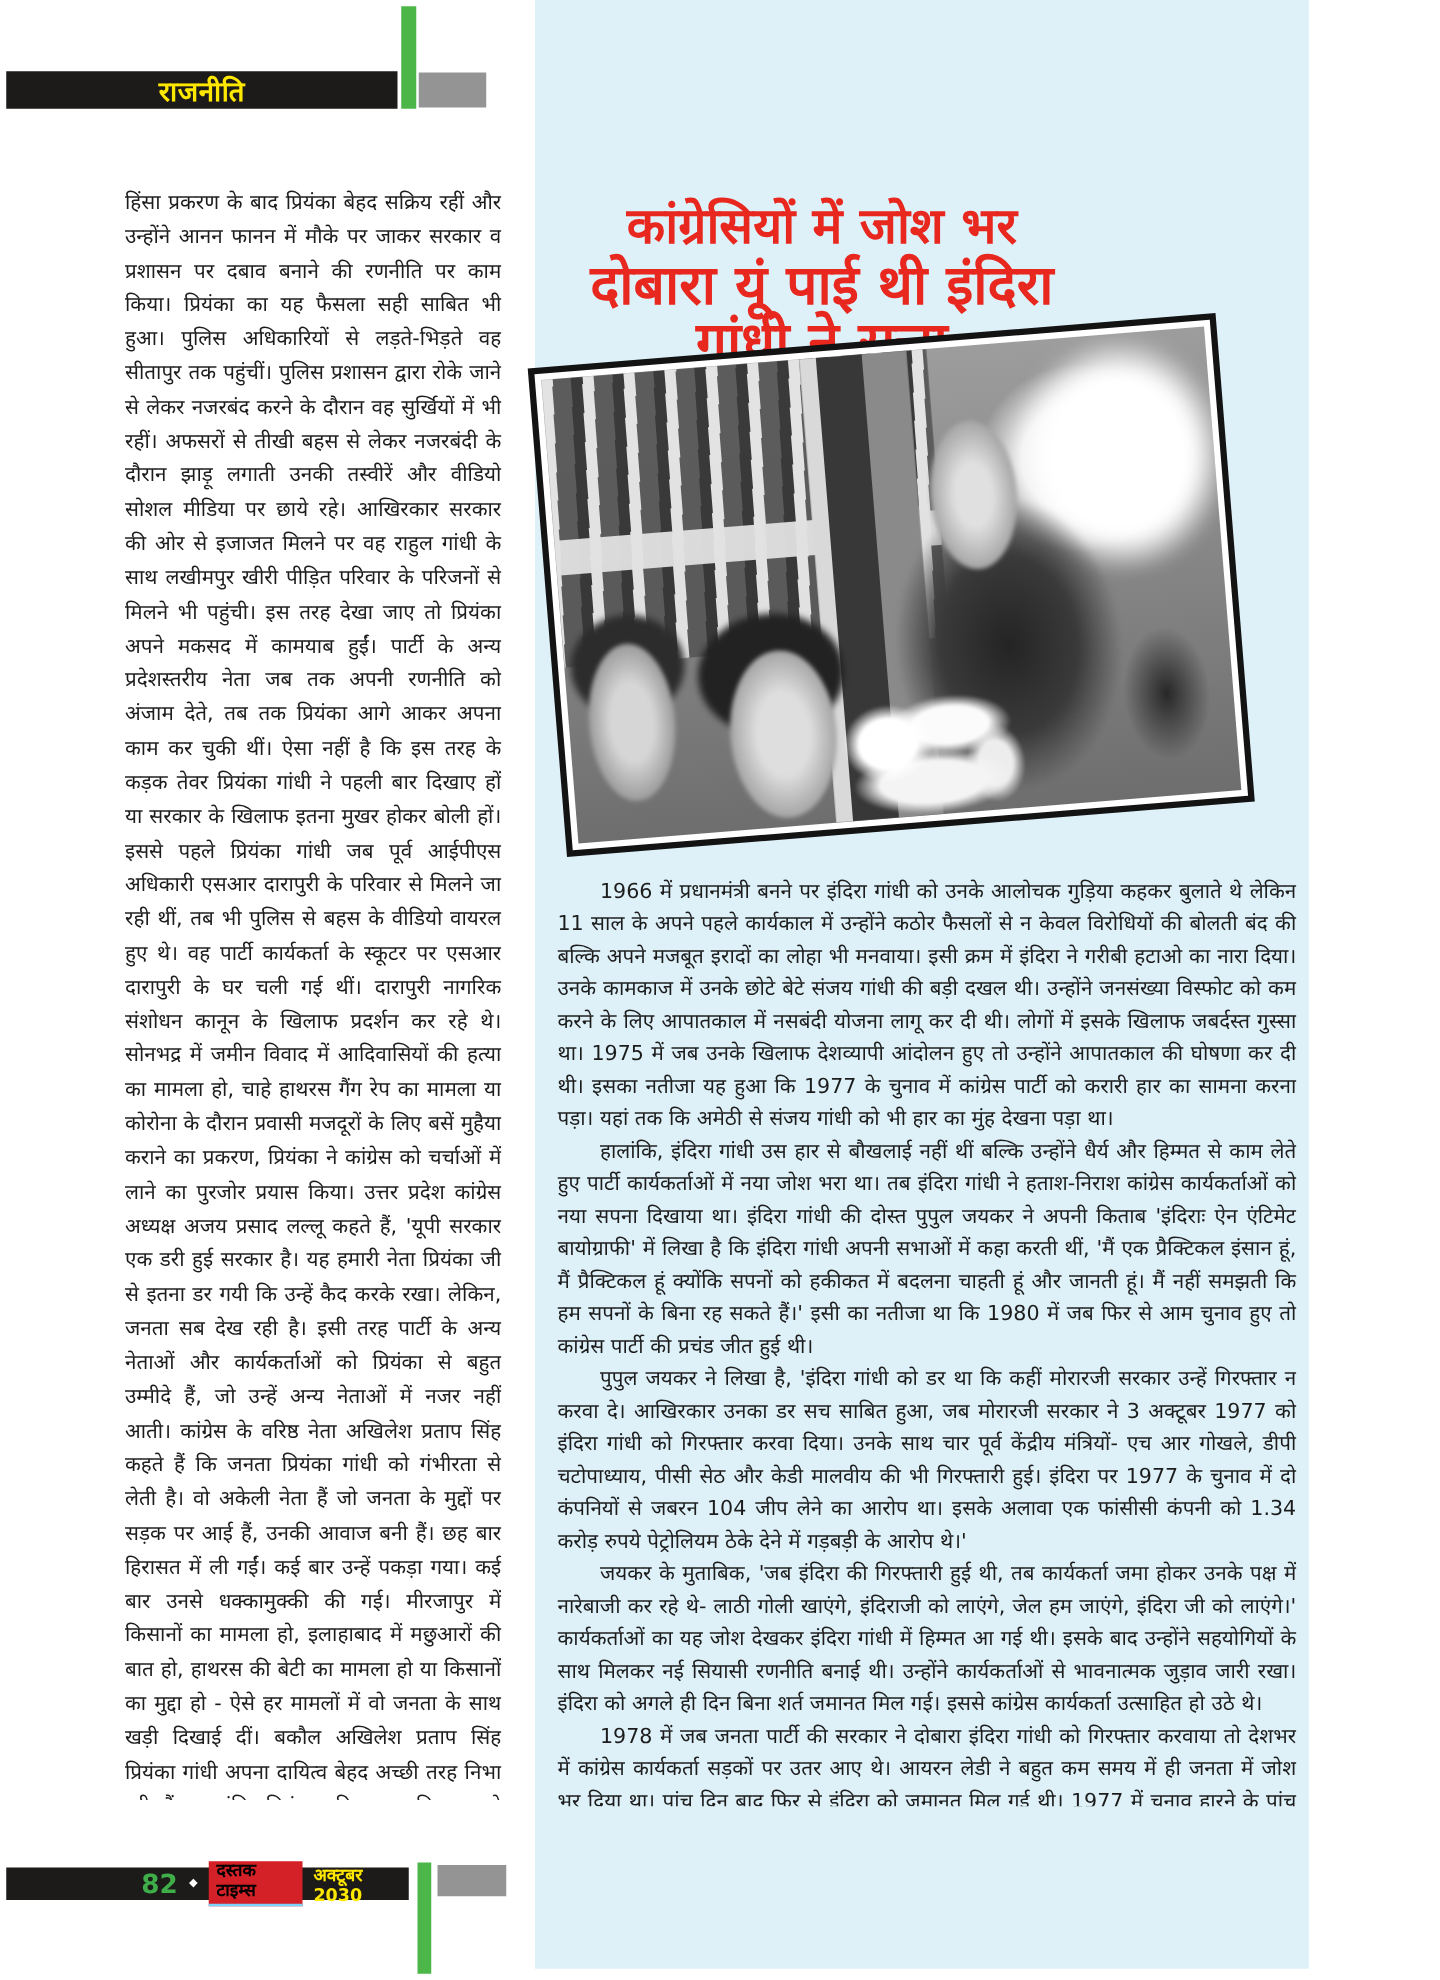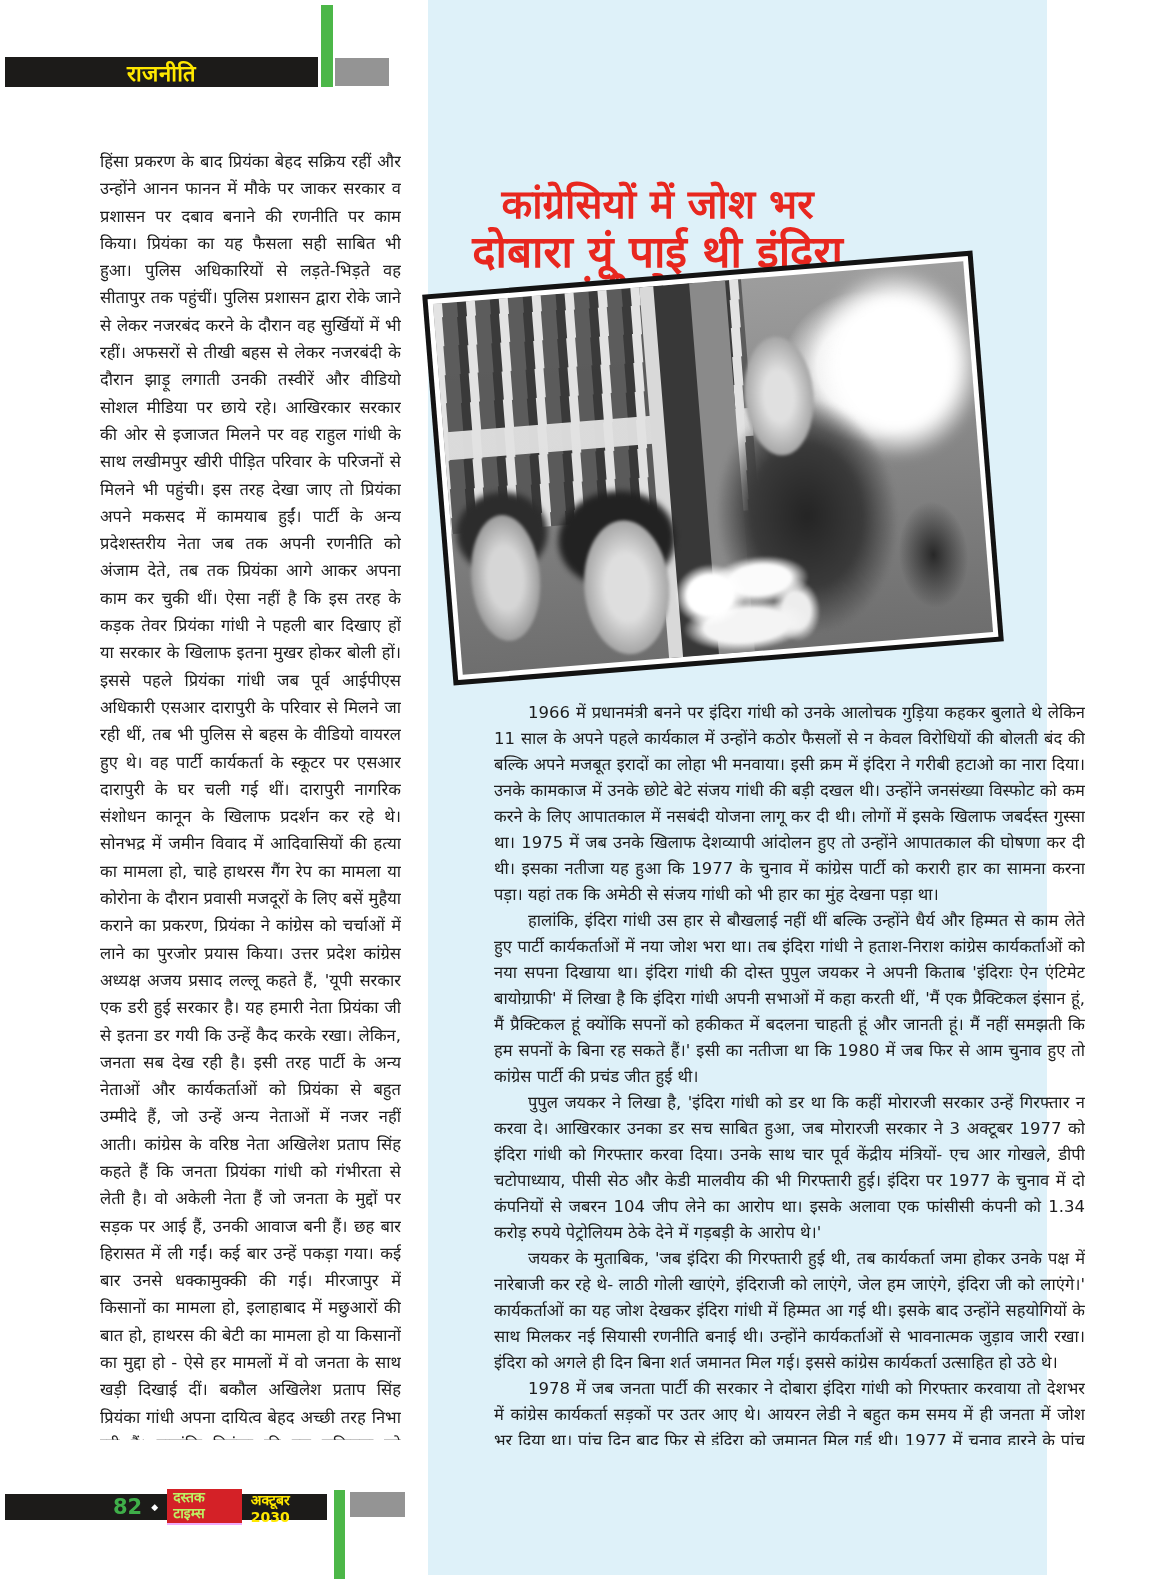--- a/index.html
+++ b/index.html
@@ -13,21 +13,21 @@
   .section-label{color:#ffe800;font-size:22px;font-weight:bold;letter-spacing:.5px;}
   .top-green-bar{position:absolute;left:321px;top:5px;width:12px;height:82px;background:#4cb748;}
   .top-gray-bar{position:absolute;left:335px;top:58px;width:54px;height:28px;background:#949494;}
 
   
   .blue-panel{position:absolute;left:428px;top:0;width:619px;height:1575px;background:#def1f9;}
 
   
   .headline{position:absolute;left:435px;top:160px;width:445px;text-align:center;color:#e8271f;
     font-weight:bold;line-height:1.05;}
-  .headline .l1{font-size:40px;margin-top:23px;}
+  .headline .l1{font-size:40px;}
   .headline .l2{font-size:44px;margin-top:4px;}
 
   
   .photo-frame{position:absolute;left:437px;top:272px;width:552px;height:392px;background:#131313;
     padding:5px;transform:rotate(-4.6deg);box-sizing:border-box;}
   .photo-inner{position:relative;width:100%;height:100%;background:#ffffff;padding:5px;box-sizing:border-box;}
   .photo-art{position:relative;width:100%;height:100%;overflow:hidden;background:
     radial-gradient(closest-side at 80% 26%, #fdfdfd 0%, #f0f0f0 45%, rgba(238,238,238,0) 78%),
     radial-gradient(closest-side at 90% 78%, rgba(35,35,35,.95) 0%, rgba(90,90,90,0) 65%),
     linear-gradient(#9d9d9d,#6e6e6e);}
@@ -55,30 +55,30 @@
       radial-gradient(closest-side at 60% 30%, #fbfbfb 0 45%, rgba(255,255,255,0) 72%),
       radial-gradient(closest-side at 50% 70%, #f4f4f4 0 50%, rgba(255,255,255,0) 75%),
       radial-gradient(closest-side at 80% 60%, #ededed 0 40%, rgba(255,255,255,0) 70%);}
   .blur-flower-right{position:absolute;left:66%;top:-6%;width:40%;height:64%;filter:blur(6px);
     background:radial-gradient(closest-side, #ffffff 0 55%, rgba(255,255,255,0) 80%);}
 
   
   .left-column{position:absolute;left:100px;top:148px;width:301px;height:1292px;overflow:hidden;
     font-size:16.5px;line-height:27.3px;text-align:justify;color:#1c1c1c;}
   .right-column{position:absolute;left:446px;top:700px;width:591px;height:745px;overflow:hidden;
-    font-size:16.5px;line-height:26px;text-align:justify;color:#1c1c1c;margin-left:48px;}
+    font-size:16.5px;line-height:26px;text-align:justify;color:#1c1c1c;}
   .right-column p{margin:0;text-indent:34px;}
 
   
   .footer-black-bar{position:absolute;left:5px;top:1494px;width:322px;height:26px;background:#1c1b19;
     display:flex;align-items:center;gap:9px;padding-left:108px;box-sizing:border-box;}
   .page-number{color:#3fae49;font-size:21px;font-weight:bold;}
   .footer-diamond{color:#ffffff;font-size:9px;}
-  .magazine-logo{background:#d42127;color:#bef264;font-size:14px;font-weight:bold;
-    padding:1px 6px 2px 6px;border-bottom:2px solid #f0abfc;line-height:1.1;}
+  .magazine-logo{background:#d42127;color:#000000;font-size:14px;font-weight:bold;
+    padding:1px 6px 2px 6px;border-bottom:2px solid #7dd3fc;line-height:1.1;}
   .issue-date{color:#ffe800;font-size:14px;font-weight:bold;}
   .footer-green-bar{position:absolute;left:334px;top:1490px;width:11px;height:89px;background:#4cb748;}
   .footer-gray-bar{position:absolute;left:350px;top:1492px;width:55px;height:25px;background:#949494;}
 </style>
 </head>
 <body>
 
 <div class="page">
 
   <div class="blue-panel"></div>

